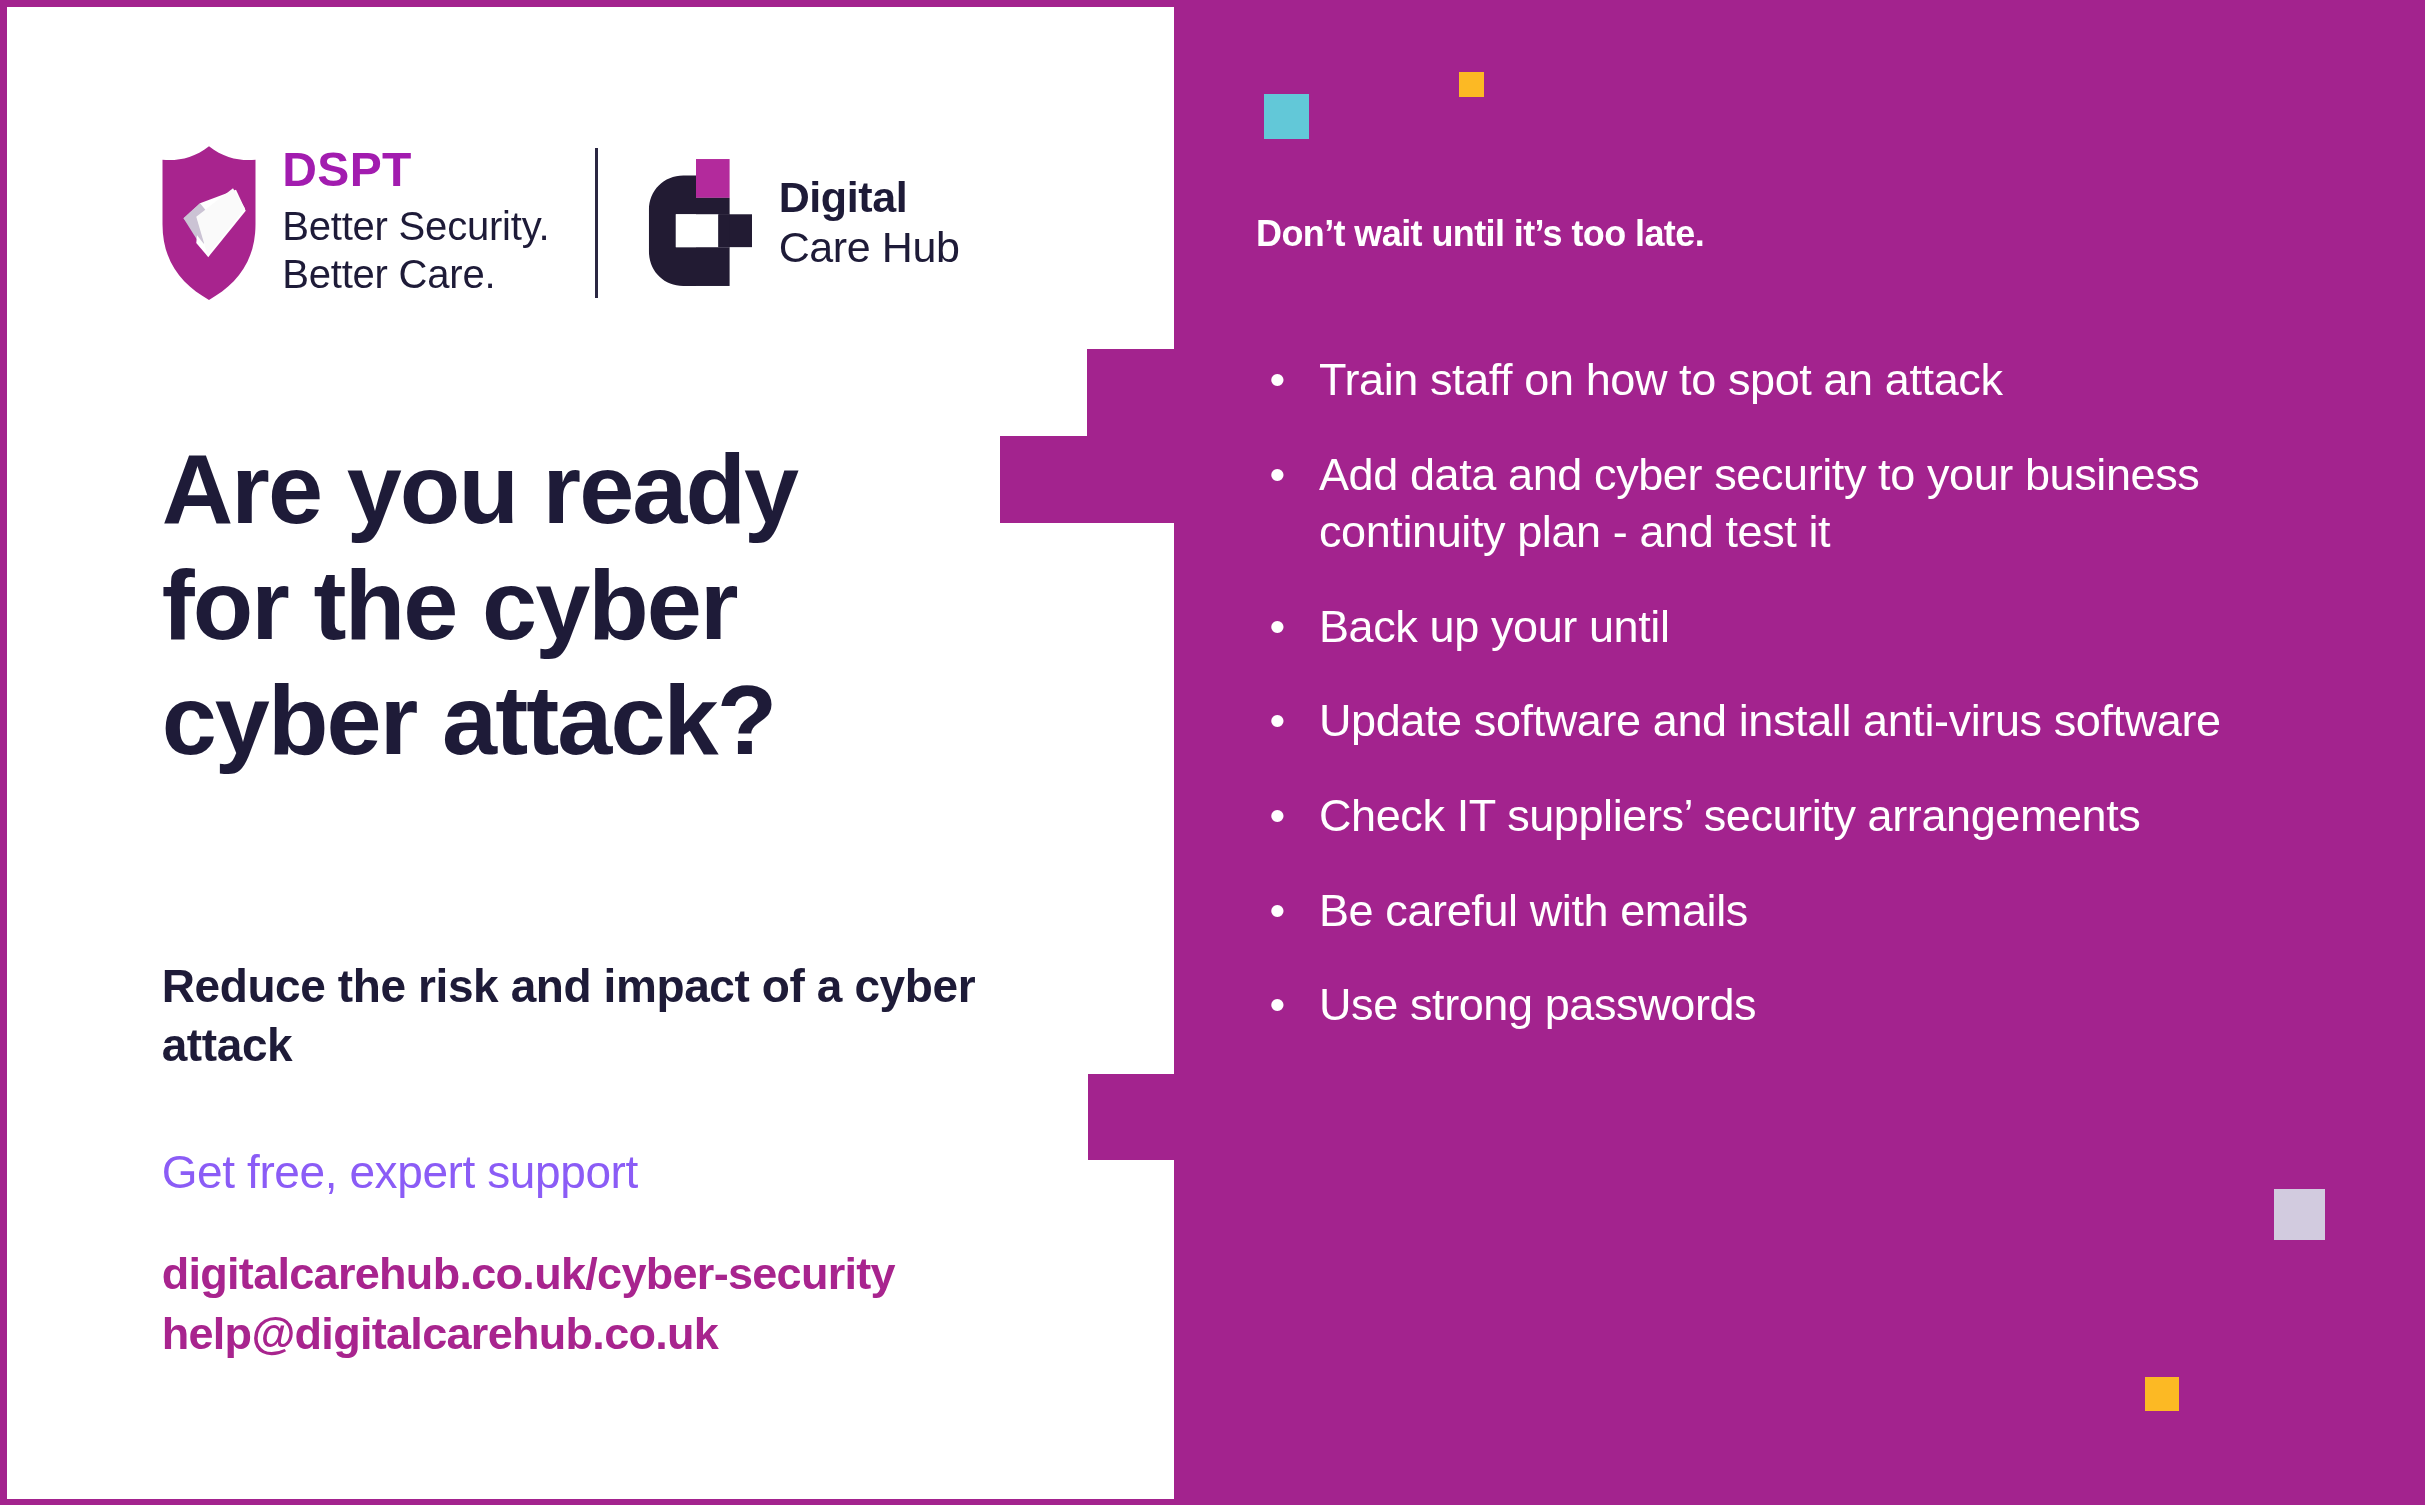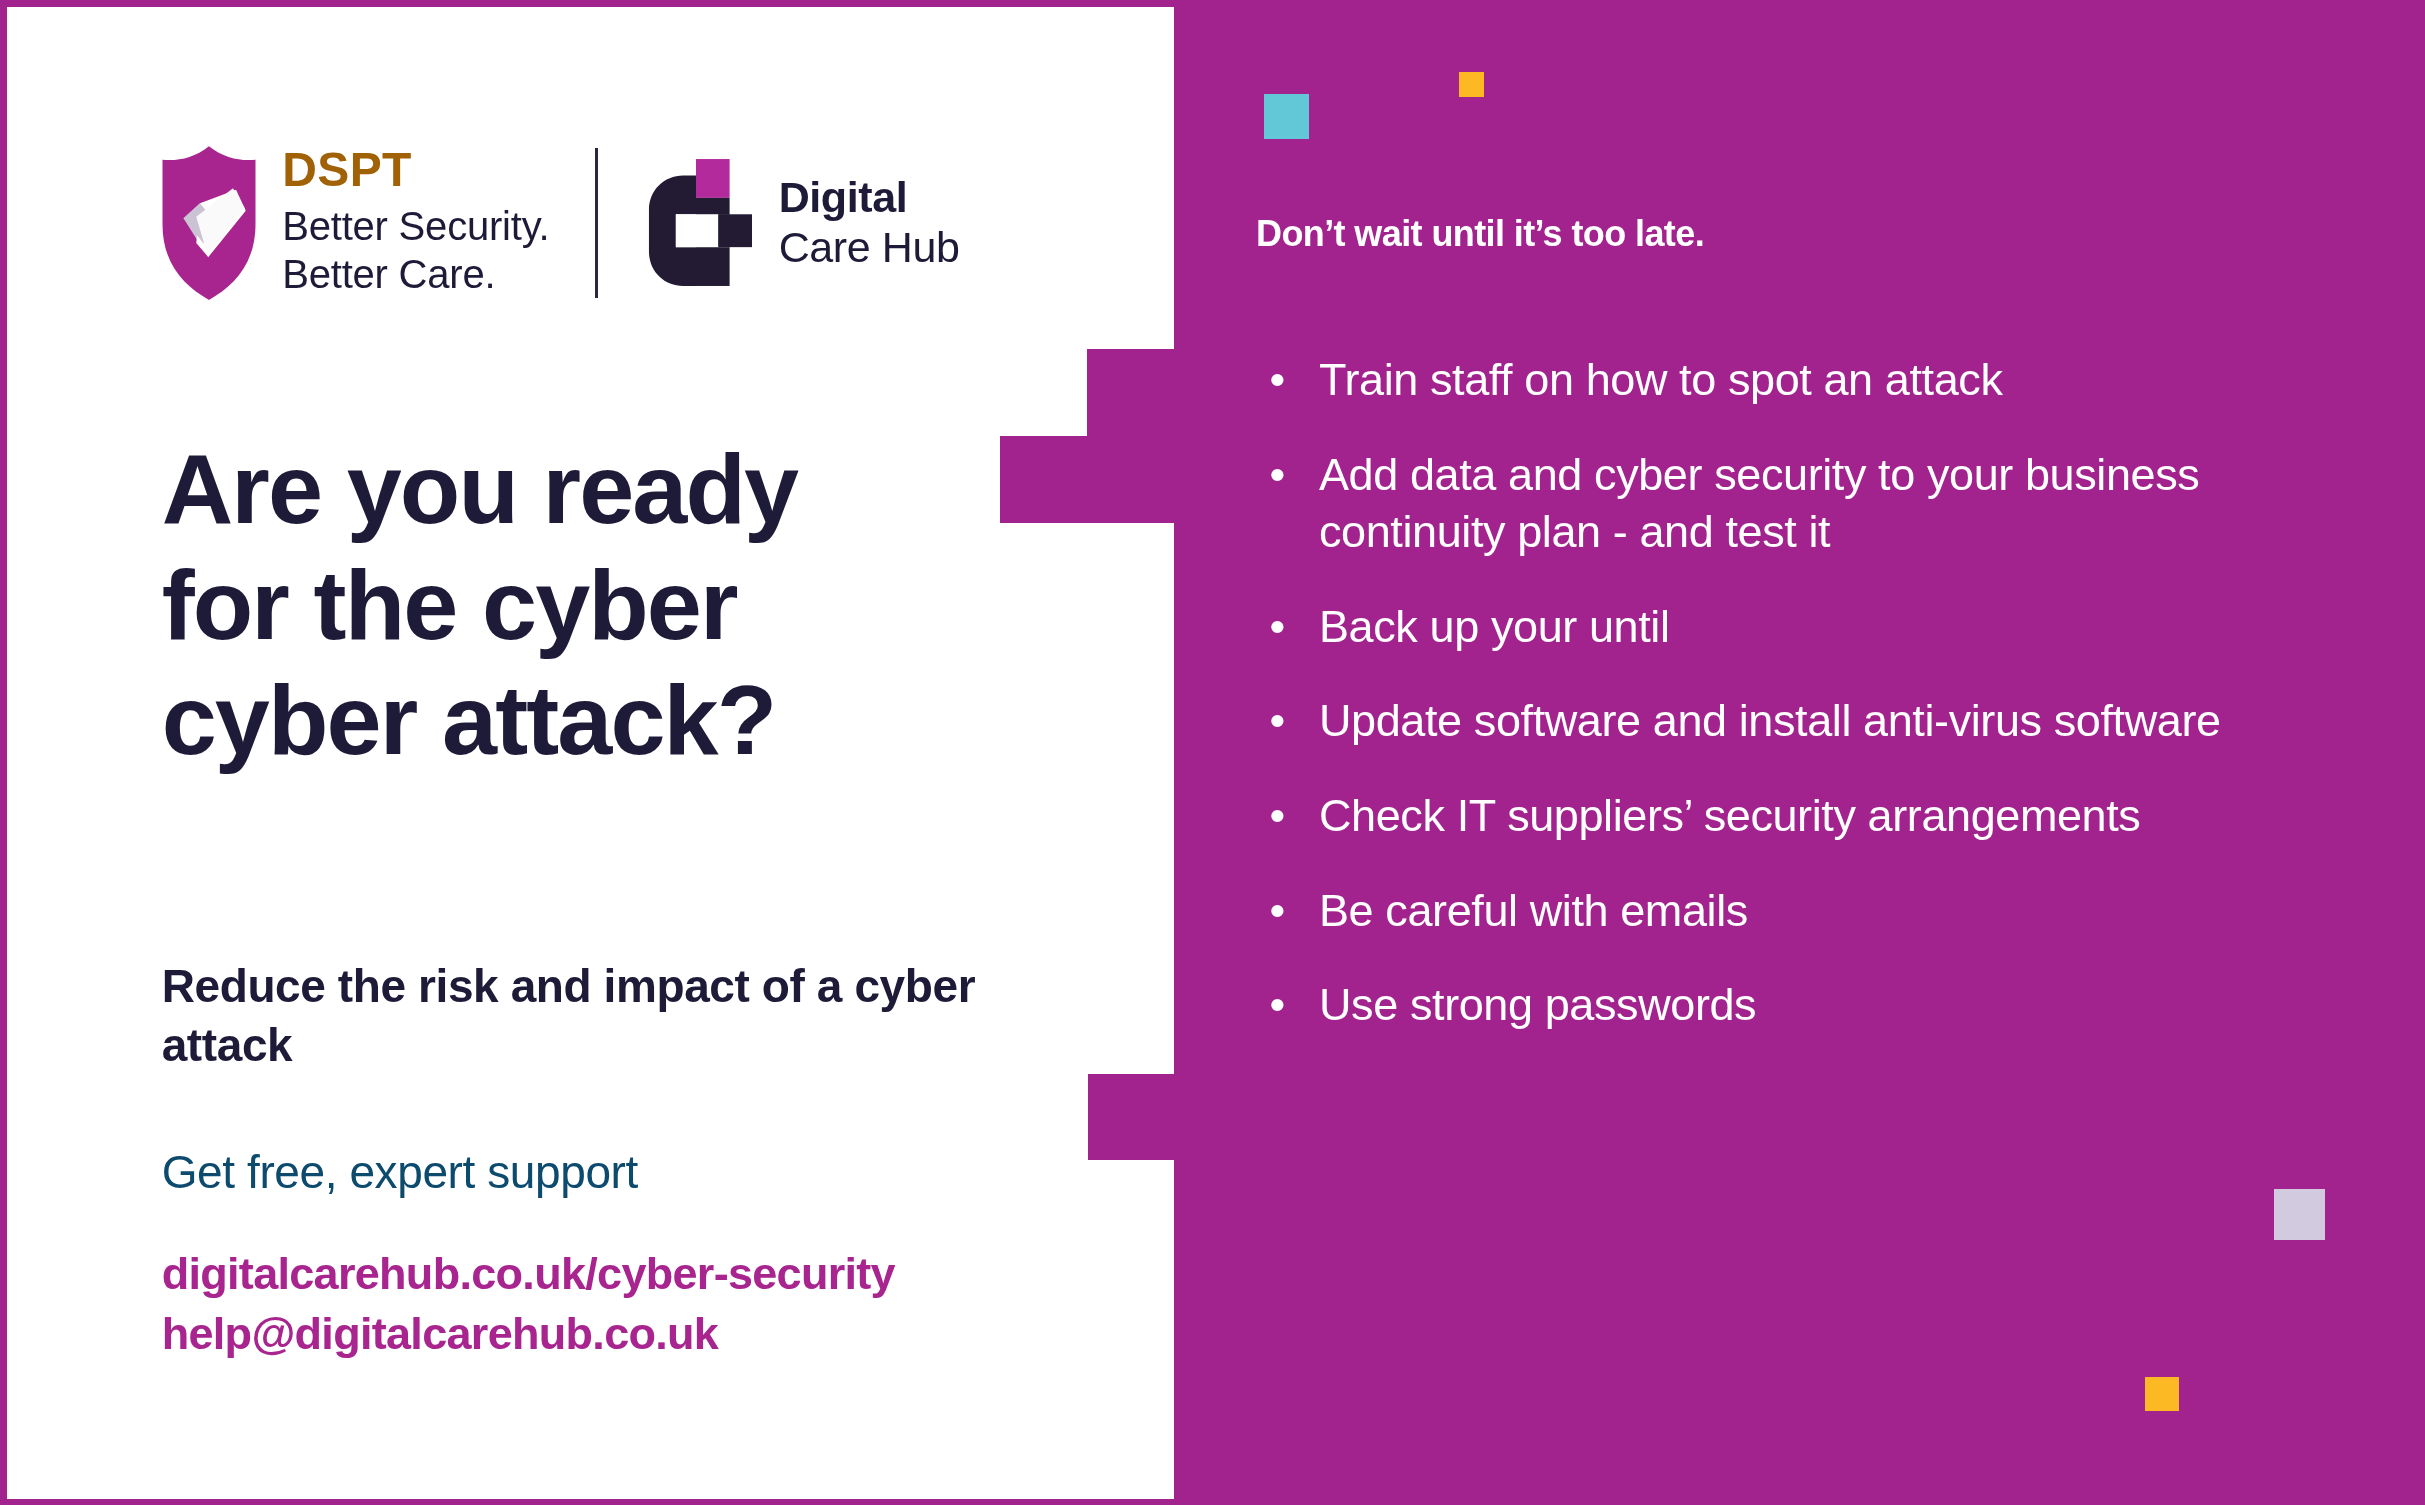--- a/index.html
+++ b/index.html
@@ -48,21 +48,21 @@
     height: 154px;
     flex: 0 0 auto;
   }
   .dspt-text {
     margin-left: 25.5px;
     line-height: 1.0;
   }
   .dspt-word {
     font-size: 48px;
     font-weight: bold;
-    color: #a16207;
+    color: #a21caf;
     letter-spacing: 0.4px;
     display: block;
     margin-bottom: 7.5px;
   }
   .dspt-tag {
     font-size: 40px;
     font-weight: normal;
     color: #1e1b38;
     display: block;
     line-height: 1.22;
@@ -130,21 +130,21 @@
     line-height: 1.28;
     letter-spacing: -0.4px;
   }
   .support-line {
     position: absolute;
     left: 155px;
     top: 1138px;
     width: 825px;
     font-size: 46px;
     font-weight: normal;
-    color: #0c4a6e;
+    color: #8b5cf6;
     letter-spacing: -0.4px;
   }
   .contact-block {
     position: absolute;
     left: 155px;
     top: 1237px;
     width: 974px;
     font-size: 45px;
     font-weight: bold;
     color: #a8248e;

